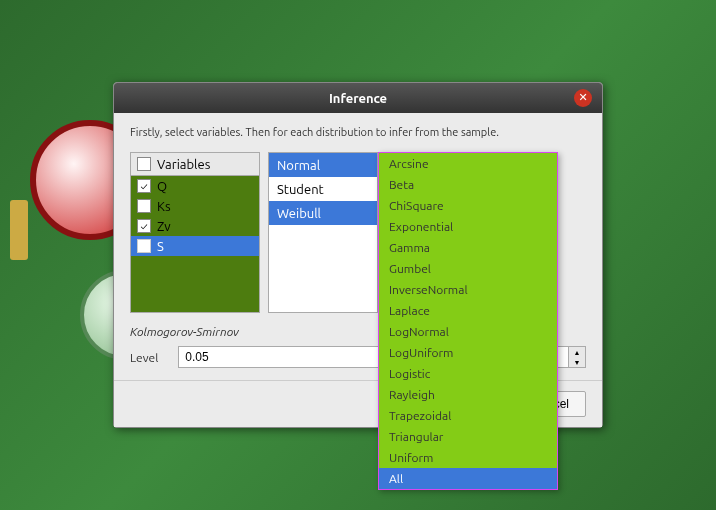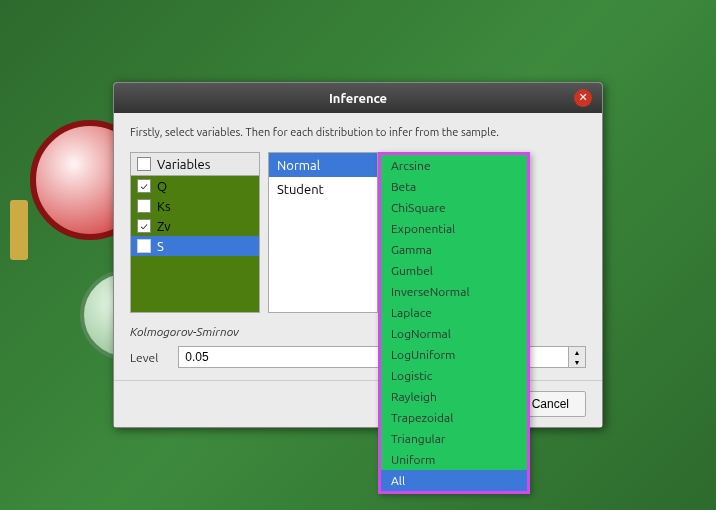--- a/index.html
+++ b/index.html
@@ -275,23 +275,23 @@
       cursor: pointer;
       font-size: 12px;
       border-radius: 2px;
     }
 
     
     .dropdown-menu {
       position: absolute;
       left: 110px;
       top: 0;
-      width: 152px;
-      background: #22c55e;
-      border: 3px solid #d946ef;
+      width: 180px;
+      background: #84cc16;
+      border: 1px solid #d946ef;
       z-index: 100;
       box-shadow: 2px 2px 6px rgba(0,0,0,0.3);
     }
 
     .dropdown-item {
       padding: 4px 10px;
       cursor: pointer;
       font-size: 12px;
       color: #333;
     }
@@ -394,20 +394,23 @@
         </div>
 
         <div style="position:relative; display:flex; gap:8px;">
 
           <div class="distributions-panel">
             <div class="dist-row selected">
               <span>Normal</span>
             </div>
             <div class="dist-row">
               <span>Student</span>
+            </div>
+            <div class="dist-row selected">
+              <span>Weibull</span>
             </div>
           </div>
 
           <div class="dropdown-menu">
             <div class="dropdown-item">Arcsine</div>
             <div class="dropdown-item">Beta</div>
             <div class="dropdown-item">ChiSquare</div>
             <div class="dropdown-item">Exponential</div>
             <div class="dropdown-item">Gamma</div>
             <div class="dropdown-item">Gumbel</div>

